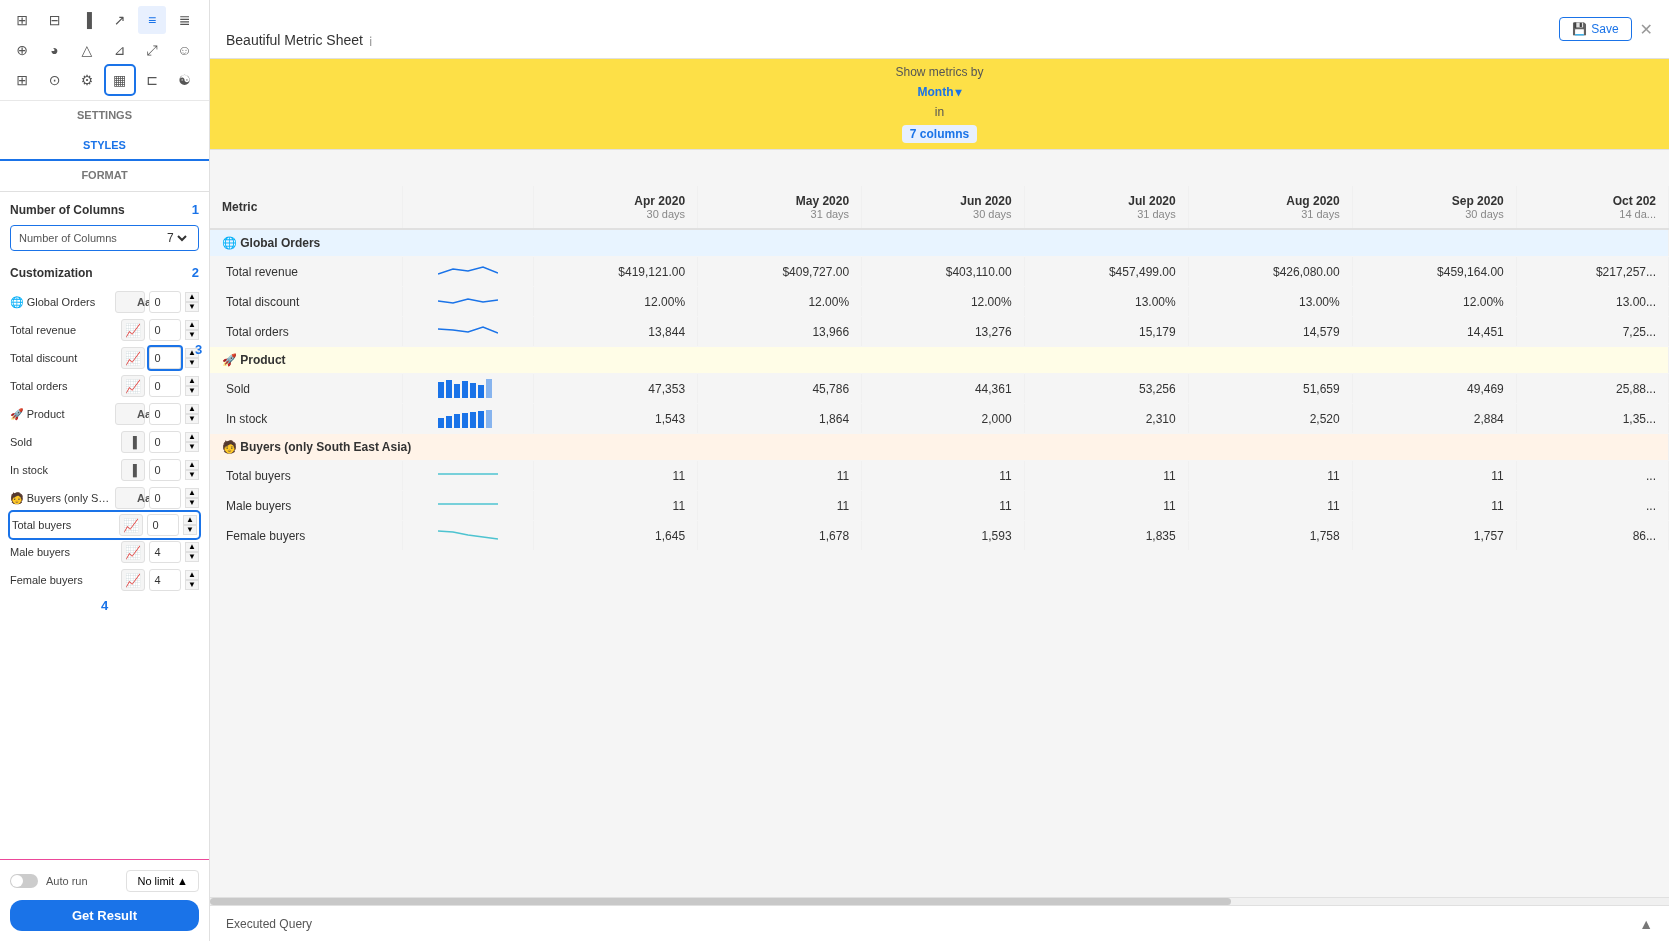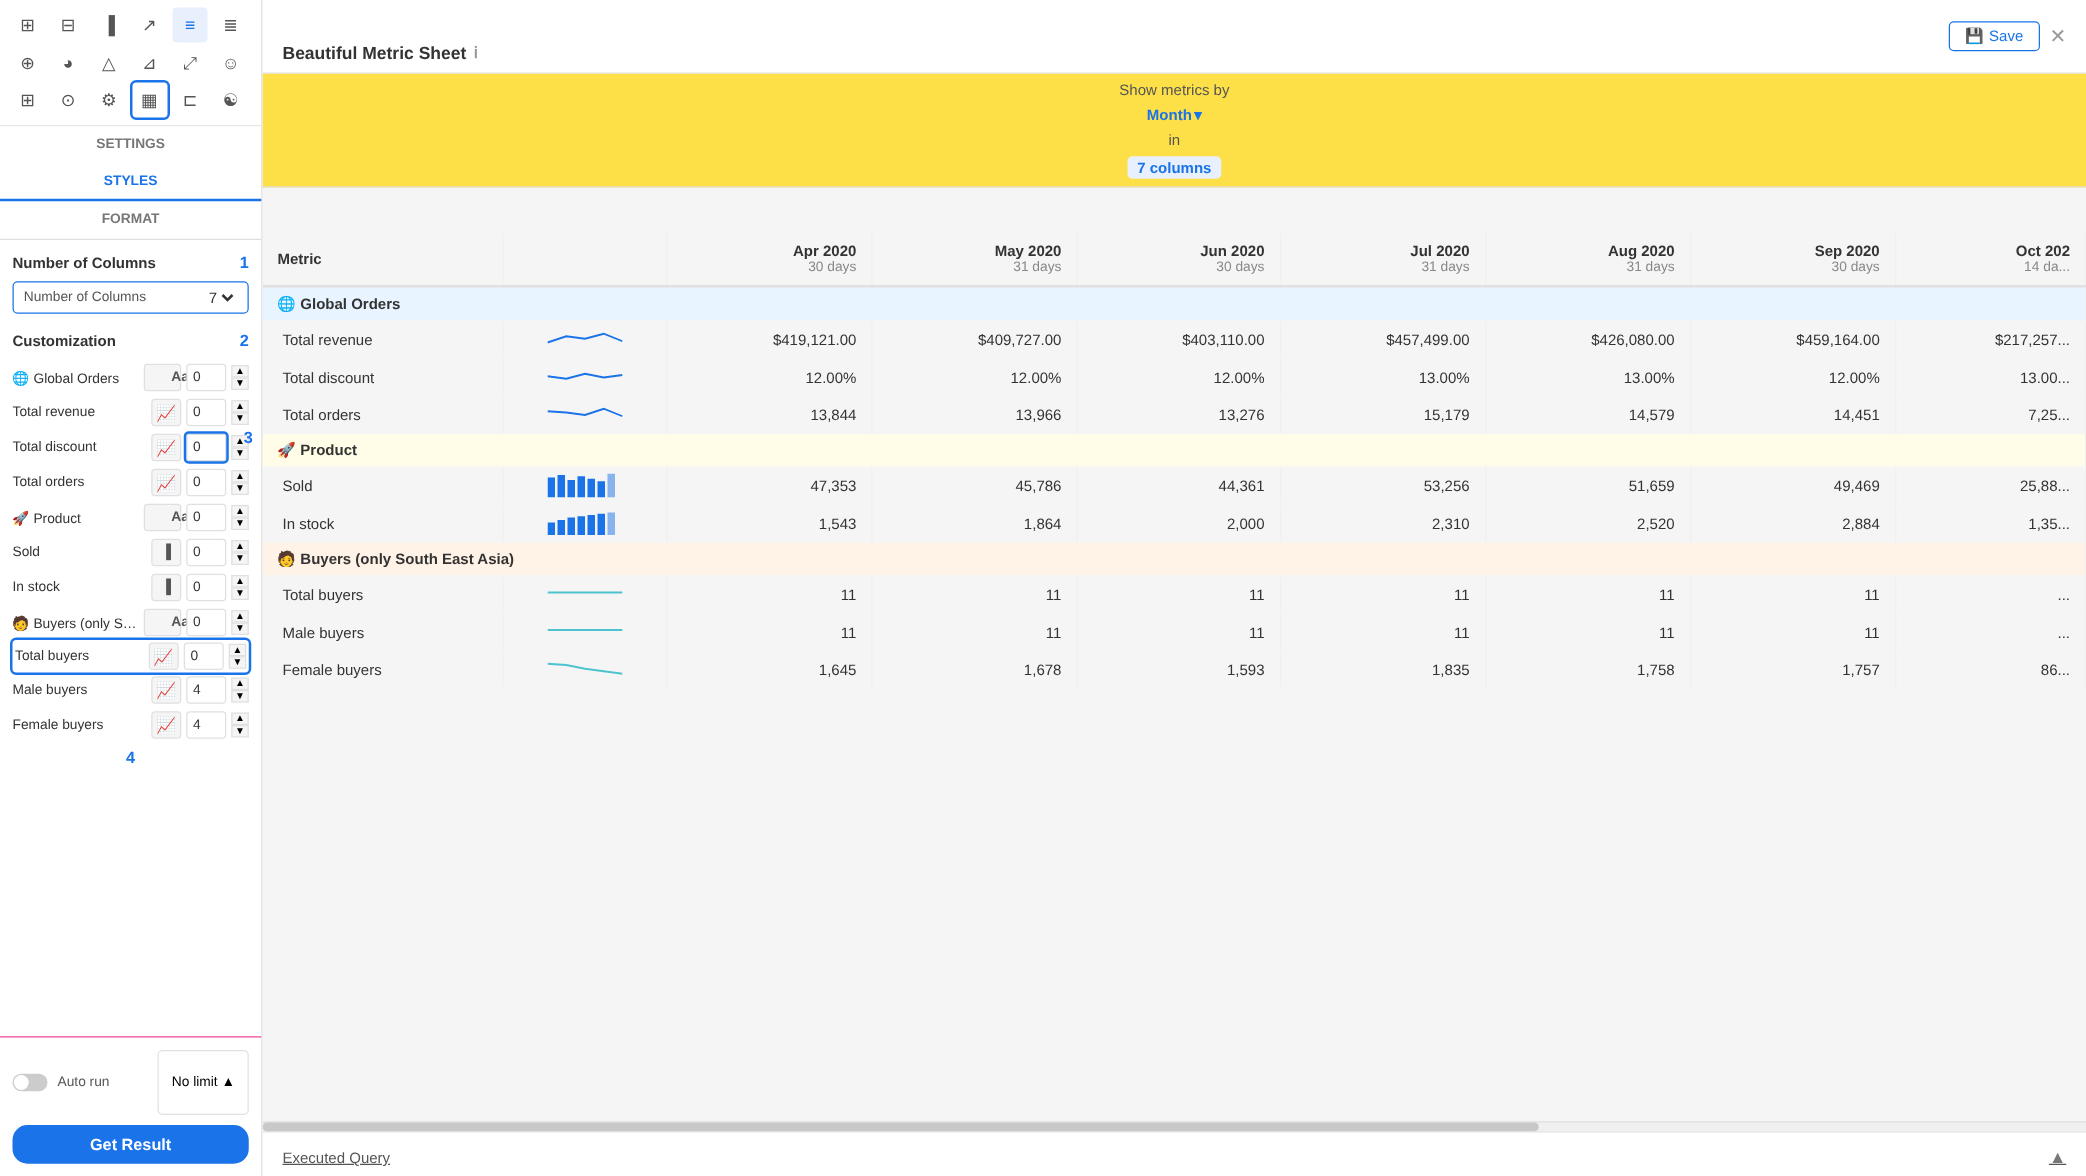--- a/index.html
+++ b/index.html
@@ -39,28 +39,28 @@
     .metric-num-input { width: 32px; height: 22px; border: 1px solid #e0e0e0; border-radius: 3px; text-align: center; font-size: 11px; color: #333; }
     .metric-spin { display: flex; flex-direction: column; }
     .spin-btn { width: 14px; height: 10px; background: #f5f5f5; border: 1px solid #e0e0e0; display: flex; align-items: center; justify-content: center; cursor: pointer; font-size: 8px; line-height: 1; }
     .outlined-box { outline: 2px solid #1a73e8; border-radius: 2px; }
 
     .sidebar-footer { padding: 10px; border-top: 1px solid #ec4899; }
     .auto-run-row { display: flex; align-items: center; gap: 8px; margin-bottom: 8px; }
     .toggle { width: 28px; height: 14px; background: #ccc; border-radius: 7px; position: relative; cursor: pointer; }
     .toggle-knob { width: 12px; height: 12px; background: #fff; border-radius: 50%; position: absolute; top: 1px; left: 1px; }
     .auto-run-label { font-size: 11px; color: #555; }
-    .no-limit-btn { background: #fff; border: 1px solid #e0e0e0; border-radius: 4px; padding: 19px 10px; font-size: 11px; cursor: pointer; display: flex; align-items: flex-start; gap: 3px; }
+    .no-limit-btn { background: #fff; border: 1px solid #e0e0e0; border-radius: 4px; padding: 4px 10px; font-size: 11px; cursor: pointer; display: flex; align-items: flex-start; gap: 3px; }
     .get-result-btn { width: 100%; background: #1a73e8; color: #fff; border: none; border-radius: 12px; padding: 8px; font-size: 13px; font-weight: 600; cursor: pointer; }
 
     
     .main { flex: 1; display: flex; flex-direction: column; overflow: hidden; }
 
     .top-bar { background: #fff; border-bottom: 1px solid #e0e0e0; padding: 8px 16px; display: flex; align-items: center; justify-content: space-between; min-height: 42px; }
-    .top-bar-title { font-size: 14px; font-weight: 700; color: #333; display: flex; align-items: flex-end; gap: 6px; margin-top: 24px; }
+    .top-bar-title { font-size: 14px; font-weight: 400; color: #333; display: flex; align-items: flex-start; gap: 6px; margin-top: 24px; }
     .info-icon { color: #999; font-size: 13px; }
     .top-bar-actions { display: flex; align-items: center; gap: 8px; }
     .save-btn { background: #fff; border: 1px solid #1a73e8; color: #1a73e8; border-radius: 4px; padding: 4px 12px; font-size: 12px; cursor: pointer; display: flex; align-items: center; gap: 4px; }
     .close-btn { color: #999; cursor: pointer; font-size: 16px; background: none; border: none; }
 
     .show-metrics-bar { background: #fde047; border-bottom: 1px solid #e0e0e0; padding: 6px 16px; display: flex; align-items: center; justify-content: flex-end; gap: 6px; font-size: 12px; color: #555; min-height: 36px; flex-direction: column; }
     .show-metrics-dropdown { color: #1a73e8; font-weight: 600; cursor: pointer; display: flex; align-items: center; gap: 2px; }
     .columns-badge { background: #e8f0fe; color: #1a73e8; font-weight: 700; border-radius: 4px; padding: 2px 8px; cursor: pointer; }
     table { width: 100%; border-collapse: collapse; font-size: 12px; margin-top: 36px; }
     thead tr { border-bottom: 2px solid #e0e0e0; }
@@ -69,21 +69,21 @@
     th .sub-label { font-weight: 400; color: #888; font-size: 11px; display: block; }
     td { padding: 6px 12px; text-align: right; border-right: 1px solid #f0f0f0; border-bottom: 1px solid #f5f5f5; color: #333; white-space: nowrap; }
     td.metric-name { text-align: left; font-size: 12px; padding-left: 16px; }
     td.sparkline { text-align: center; padding: 2px 6px; }
 
     .group-header { background: #e8f4ff; }
     .group-header td { font-weight: 600; color: #333; text-align: left; padding: 6px 12px; }
     .group-header.product { background: #fffde7; }
     .group-header.buyers { background: #fff3e8; }
 
-    .executed-query-bar { background: #fff; border-top: 1px solid #e0e0e0; padding: 8px 16px; display: flex; align-items: flex-end; justify-content: space-between; font-size: 12px; color: #555; min-height: 36px; text-decoration: underline; }
+    .executed-query-bar { background: #fff; border-top: 1px solid #e0e0e0; padding: 8px 16px; display: flex; align-items: center; justify-content: space-between; font-size: 12px; color: #555; min-height: 36px; }
     .chevron-up { font-size: 14px; color: #777; cursor: pointer; }
 
     
     .table-wrapper { flex: 1; overflow: hidden; display: flex; flex-direction: column; }
     .table-scroll { overflow-x: auto; overflow-y: auto; flex: 1; }
   </style>
 </head>
 <body>
 
 <div class="sidebar">

